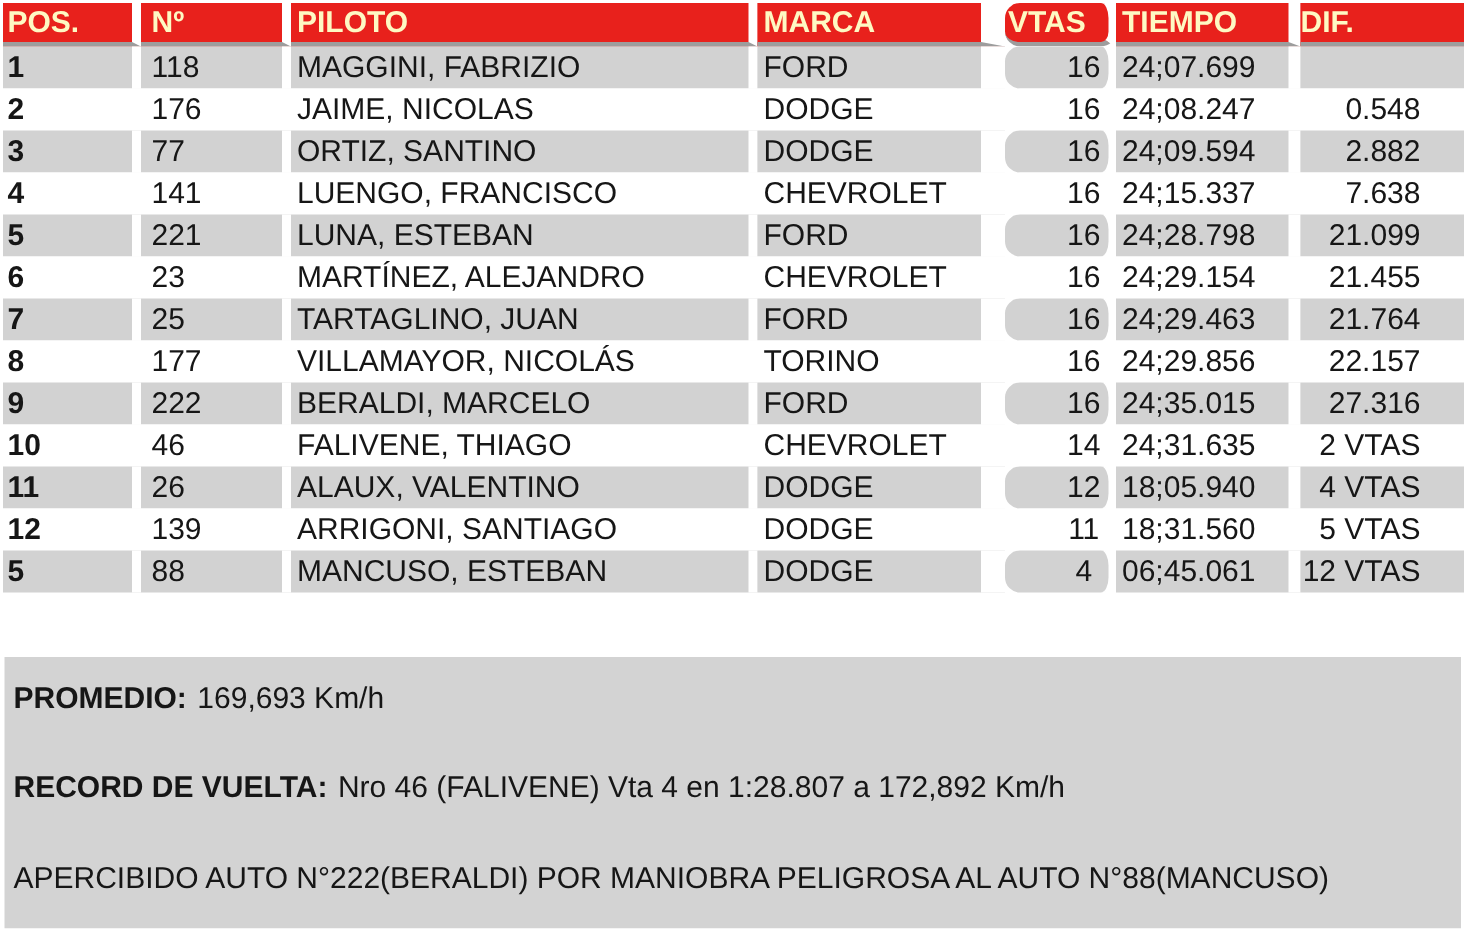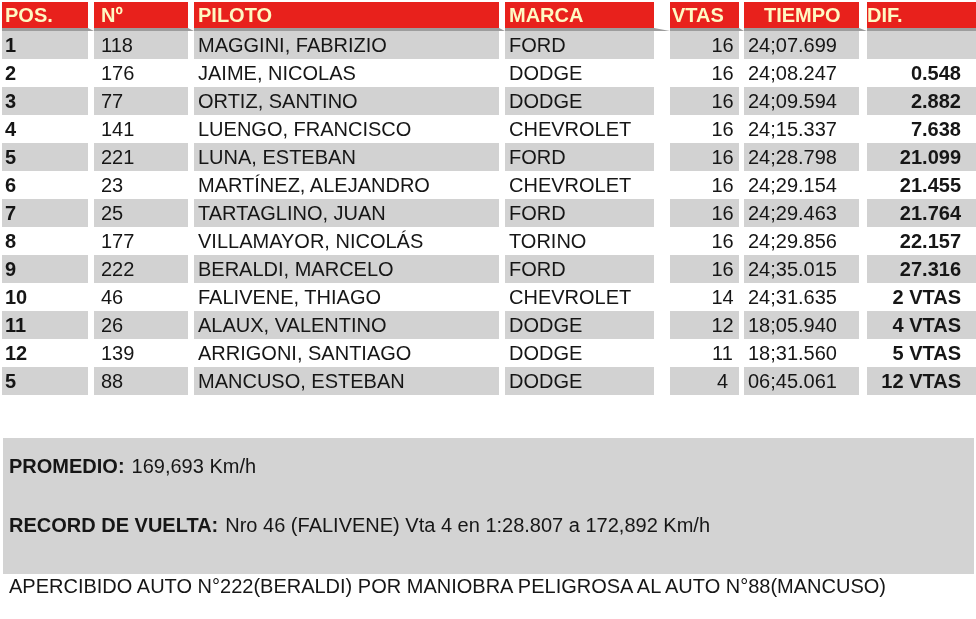--- a/index.html
+++ b/index.html
@@ -41,57 +41,57 @@
     vertical-align: middle;
     white-space: nowrap;
     overflow: hidden;
     font-size: 20px;
   }
   
   .c0 { border-right: 6px solid #ffffff; }
   .c1 { border-right: 6px solid #ffffff; }
   .c2 { border-right: 6px solid #ffffff; }
   .c3 { border-right: 16px solid #ffffff; }
-  .c4 { border-right: 5px solid #ffffff; }
+  .c4 { border-right: 5px solid #ffffff; border-radius: 10px; }
   .c5 { border-right: 8px solid #ffffff; }
   .c6 { border-right: 0; }
 
   thead th {
     background: var(--header-red, #e8211c);
     color: #fef9c3;
     font-weight: bold;
     text-align: left;
     height: 26px;
     border-bottom: 3px solid #9d9d9d;
   }
   thead th.c6 { text-align: left; padding-right: 10px; }
   thead th.c0 { padding-left: 3px; }
   thead th.c1 { padding-left: 7px; }
   thead th.c2 { padding-left: 4px; }
   thead th.c3 { padding-left: 4px; }
   thead th.c4 { padding-left: 2px; }
-  thead th.c5 { padding-left: 20px; }
+  thead th.c5 { padding-left: 4px; }
 
   tbody td { height: 28px; background: #ffffff; }
   tbody tr:nth-child(odd) td { background: var(--row-alt, #d2d2d2); }
 
   tbody td.c0 { font-weight: bold; padding-left: 3px; }
   tbody td.c1 { padding-left: 7px; margin-left: 12px; }
   tbody td.c2 { padding-left: 4px; }
   tbody td.c3 { padding-left: 4px; }
   tbody td.c4 { text-align: center; padding-left: 36px; }
   tbody td.c5 { padding-left: 4px; }
-  tbody td.c6 { text-align: right; padding-right: 15px; font-weight: bold; }
+  tbody td.c6 { text-align: right; padding-right: 29px; }
 
   .notes {
     position: absolute;
     left: 3px;
     right: 2px;
     top: 438px;
-    height: 136px;
+    height: 181px;
     background: var(--footer-bg, #d3d3d3);
     padding: 17px 6px 0 6px;
     box-sizing: border-box;
     font-size: 20px;
     color: #161616;
   }
   .notes p { margin: 0; line-height: 23px; }
   .notes .line1 { margin-bottom: 27px; }
   .notes .line2 { margin-bottom: 38px; margin-top: 36px; }
   .notes .lbl { font-weight: bold; margin-right: 7px; }

